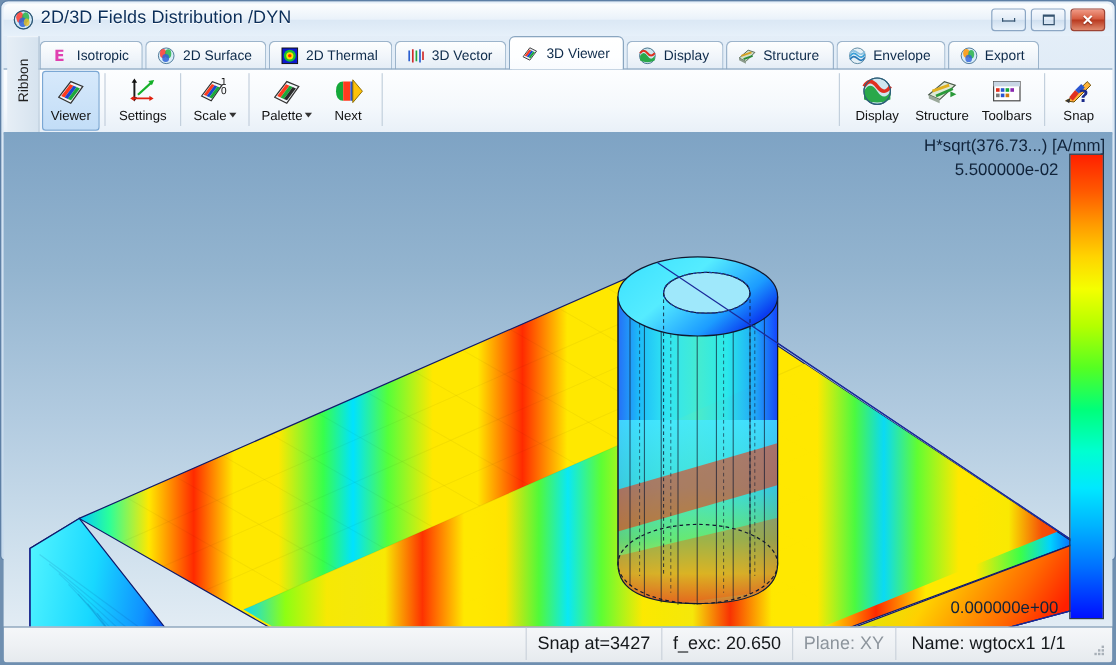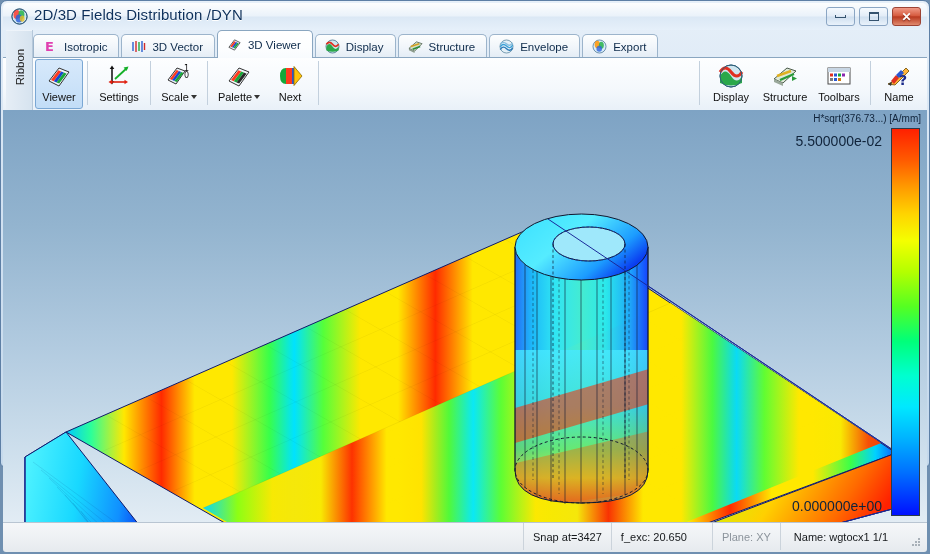--- a/index.html
+++ b/index.html
@@ -135,21 +135,21 @@
   .vsep{width:1px;height:44px;margin:2px 4px 0 4px;background:#c3d0dd;}
 
   
   .viewport{
     position:absolute;left:0;top:107px;width:924px;height:412px;
     background:linear-gradient(180deg,#7ea3c4 0%,#93b4cf 28%,#b2cbe0 58%,#cfe0ed 84%,#e2ecf4 100%);
     overflow:hidden;
   }
   .legend-title{
     position:absolute;right:6px;top:3px;
-    font-size:10px;color:#10233a;white-space:nowrap;
+    font-size:14px;color:#10233a;white-space:nowrap;
   }
   .legend-max{
     position:absolute;right:45px;top:23px;
     font-size:14px;color:#10233a;white-space:nowrap;
   }
   .legend-min{
     position:absolute;right:45px;bottom:8px;
     font-size:14px;color:#10233a;white-space:nowrap;
   }
   .colorbar{
@@ -166,24 +166,24 @@
     position:absolute;left:0;top:519px;width:924px;height:29px;
     background:linear-gradient(180deg,#f5f7f9 0%,#eef1f4 50%,#e6eaee 100%);
     border-top:1px solid #b9c5d2;
     border-radius:0 0 3px 3px;
   }
   .sb-cells{
     position:absolute;right:26px;top:0;height:27px;display:flex;align-items:center;
   }
   .sb-cell{
     height:27px;display:flex;align-items:center;padding:0 9px;
-    font-size:11px;color:#15181b;white-space:nowrap;
+    font-size:15px;color:#15181b;white-space:nowrap;
     border-left:1px solid #cbd3db;
   }
-  .sb-cell.dim{color:#8c949c;margin-left:16px;}
+  .sb-cell.dim{color:#8c949c;}
   .sb-cell.wide{padding:0 13px;text-align:center;}
   .sb-grip{
     position:absolute;right:4px;bottom:3px;width:14px;height:14px;
   }
 </style>
 </head>
 <body>
 
 <div class="window">
  <div class="win-inner">
@@ -227,21 +227,43 @@
 
       <div class="tab">
         <span class="ticon">
           <svg width="15" height="15" viewBox="0 0 15 15">
             <text x="2" y="12" font-family="DejaVu Sans" font-size="13" font-weight="bold" fill="#e040b0">E</text>
           </svg>
         </span>
         <span>Isotropic</span>
       </div>
 
-
+      <div class="tab">
+        <span class="ticon">
+          <svg width="15" height="15" viewBox="0 0 17 17">
+            <circle cx="8.5" cy="8.5" r="7.4" fill="#d8ecf8" stroke="#3b6a8c" stroke-width=".8"></circle>
+            <ellipse cx="5.6" cy="6.4" rx="3.0" ry="4.4" fill="#ff3b2e" opacity=".85"></ellipse>
+            <ellipse cx="10.4" cy="6.6" rx="2.9" ry="4.2" fill="#28b34a" opacity=".85"></ellipse>
+            <ellipse cx="8.0" cy="10.6" rx="3.3" ry="3.8" fill="#2f63d8" opacity=".85"></ellipse>
+          </svg>
+        </span>
+        <span>2D Surface</span>
+      </div>
+
+      <div class="tab">
+        <span class="ticon">
+          <svg width="15" height="15" viewBox="0 0 15 15">
+            <rect x="1" y="1" width="13" height="13" fill="#0c1ad0" stroke="#101010" stroke-width=".8"></rect>
+            <ellipse cx="7.5" cy="7.5" rx="5" ry="5" fill="#18c030"></ellipse>
+            <ellipse cx="7.5" cy="7.5" rx="3" ry="3" fill="#ffe000"></ellipse>
+            <ellipse cx="7.5" cy="7.5" rx="1.5" ry="1.5" fill="#ff2a00"></ellipse>
+          </svg>
+        </span>
+        <span>2D Thermal</span>
+      </div>
 
       <div class="tab">
         <span class="ticon">
           <svg width="15" height="15" viewBox="0 0 15 15">
             <g stroke-width="1.4">
               <line x1="2" y1="3" x2="2" y2="12" stroke="#2b5fd0"></line>
               <line x1="5" y1="2" x2="5" y2="13" stroke="#d02b2b"></line>
               <line x1="8" y1="3" x2="8" y2="12" stroke="#22a83c"></line>
               <line x1="11" y1="2" x2="11" y2="13" stroke="#2b5fd0"></line>
               <line x1="13.5" y1="4" x2="13.5" y2="11" stroke="#d02b2b"></line>
@@ -453,21 +475,21 @@
       <div class="rbtn">
         <span class="ricon">
           <svg width="26" height="26" viewBox="0 0 26 26">
             <polygon points="2,21 6,19 20,5 23,8 9,22" fill="#ffb43a" stroke="#6a4a00" stroke-width=".8"></polygon>
             <polygon points="2,21 6,19 5,23" fill="#333"></polygon>
             <polygon points="5,18 10,12 13,15 8,21" fill="#e03020"></polygon>
             <polygon points="10,12 15,7 18,10 13,15" fill="#2a56d0"></polygon>
             <text x="13" y="22" font-family="DejaVu Sans" font-size="14" font-weight="bold" fill="#1a2a8a">?</text>
           </svg>
         </span>
-        <span class="rlab">Name</span>
+        <span class="rlab">Snap</span>
       </div>
     </div>
   </div>
 
   <div class="viewport">
 
     <svg width="924" height="412" viewBox="0 0 924 412" style="position:absolute;left:0;top:0;">
       <defs>
 
         <linearGradient id="topPat" x1="0" y1="0" x2="1" y2="0">

